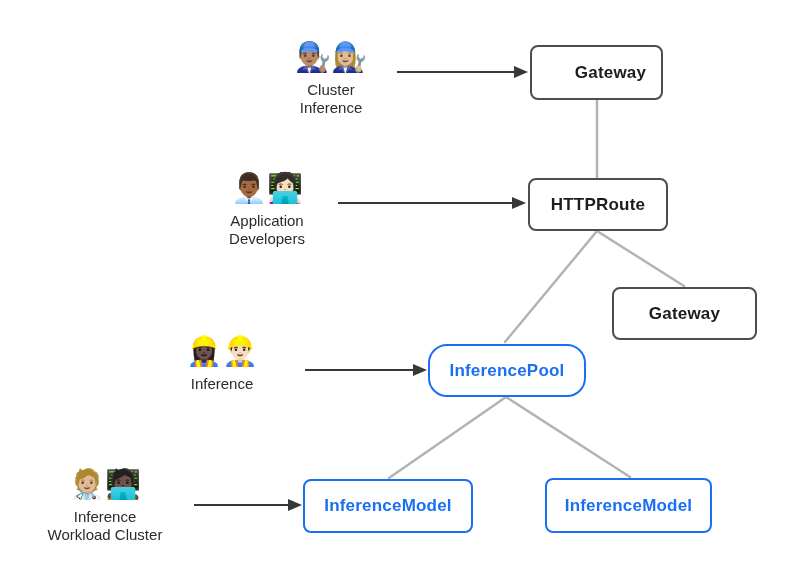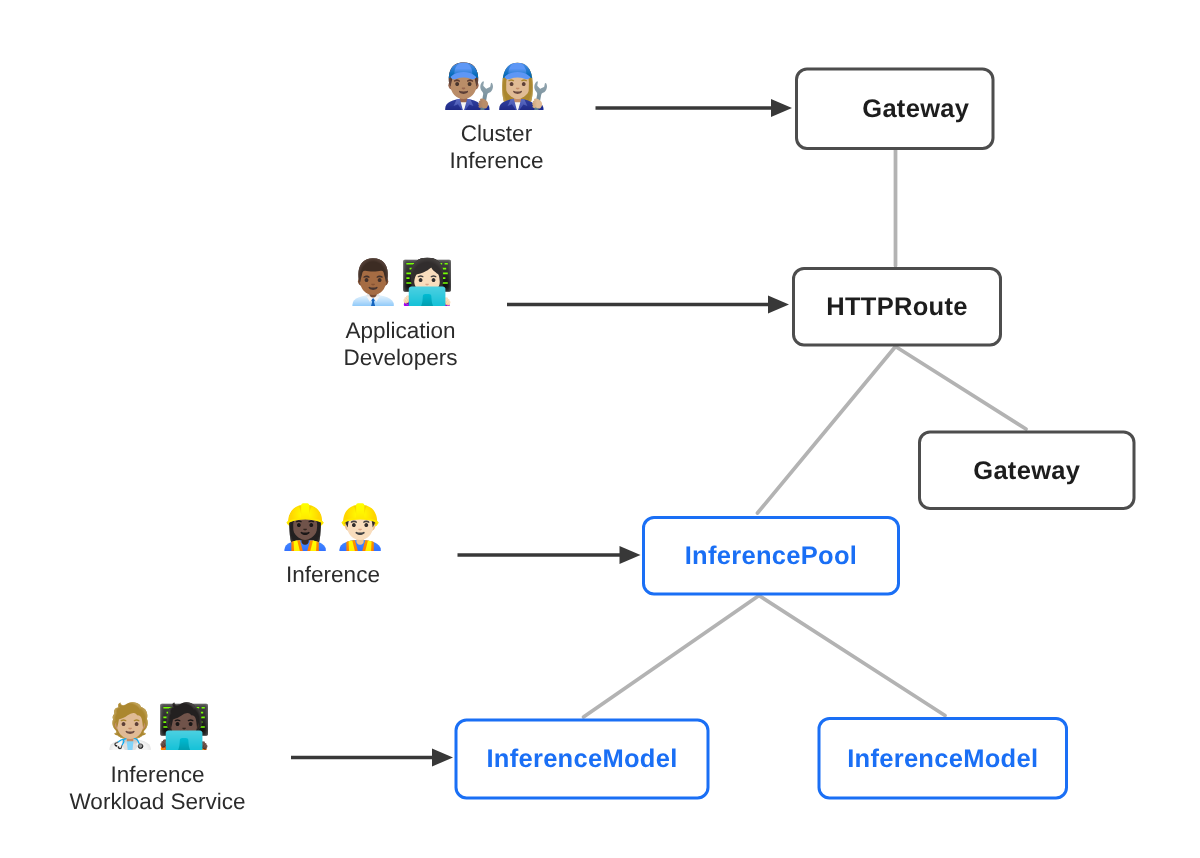--- a/index.html
+++ b/index.html
@@ -113,21 +113,21 @@
   </div>
 
   <div class="node standard" style="left:528px;top:178px;width:140px;height:53px;">
     <span>HTTPRoute</span>
   </div>
 
   <div class="node standard" style="left:612px;top:287px;width:145px;height:53px;">
     <span>Gateway</span>
   </div>
 
-  <div class="node accent" style="left:428px;top:344px;width:172px;height:53px;">
+  <div class="node accent" style="left:428px;top:344px;width:158px;height:53px;border-radius:19px;">
     <span>InferencePool</span>
   </div>
 
   <div class="node accent" style="left:303px;top:479px;width:170px;height:54px;">
     <span>InferenceModel</span>
   </div>
 
   <div class="node accent" style="left:545px;top:478px;width:167px;height:55px;">
     <span>InferenceModel</span>
   </div>
@@ -152,17 +152,17 @@
     <div class="emoji">👷🏿‍♀️👷🏻‍♂️</div>
     <div class="actor-label">
       <div>Inference</div>
     </div>
   </div>
 
   <div class="actor" style="left:16px;top:461px;width:178px;">
     <div class="emoji">🧑🏼‍⚕️🧑🏿‍💻</div>
     <div class="actor-label">
       <div>Inference</div>
-      <div>Workload Service</div>
+      <div>Workload Cluster</div>
     </div>
   </div>
 
 </div>
 
 </body></html>

